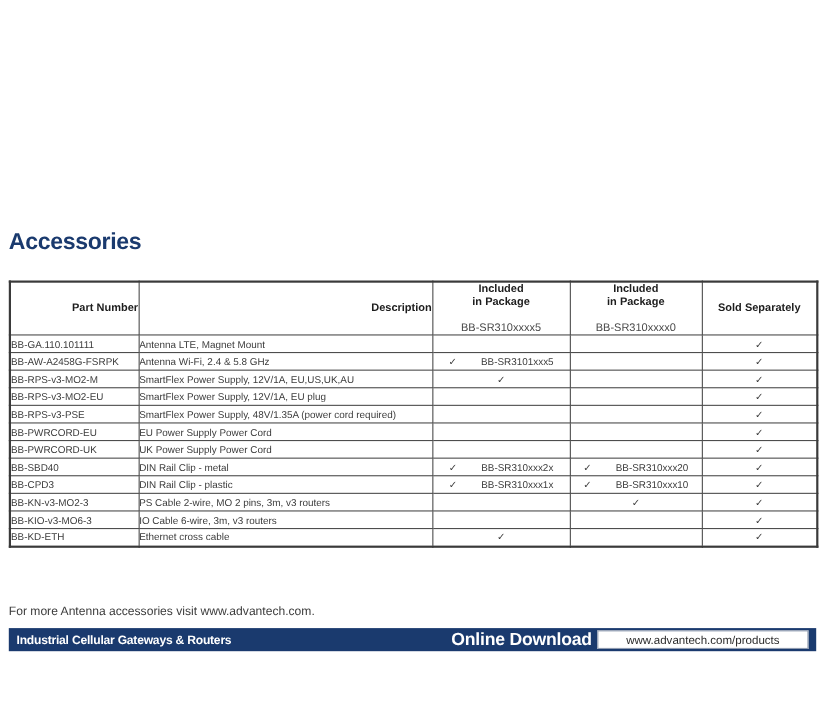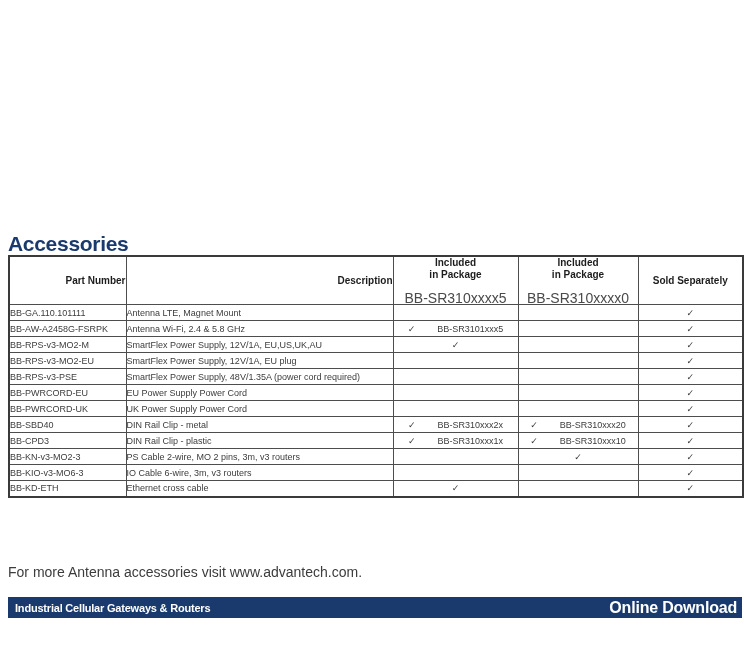--- a/index.html
+++ b/index.html
@@ -2,44 +2,44 @@
 <html><head>
 <meta charset="utf-8">
 <style>
   html,body { margin:0; padding:0; background:#fff; }
   .page {
     position:relative; width:750px; height:650px; background:#ffffff;
     font-family:"Liberation Sans", sans-serif; overflow:hidden;
     --navy:#1a3a6e; --border:#4d4d4d; --text:#3c3c3c;
   }
   .title {
-    position:absolute; left:8px; top:232px; margin:0;
+    position:absolute; left:8px; top:208px; margin:0;
     font-size:21px; font-weight:bold; color:var(--navy); letter-spacing:-0.3px;
   }
   .table-wrap { position:absolute; left:8px; top:255px; width:734px; }
   table.acc {
     border-collapse:collapse; table-layout:fixed; width:734px;
     border:2px solid #3a3a3a;
   }
   table.acc th, table.acc td { border:1px solid var(--border); padding:0; overflow:hidden; white-space:nowrap; }
   thead tr { height:48px; }
   tbody tr { height:16px; }
   th { font-size:10px; font-weight:bold; color:#1d1d1d; text-align:center; vertical-align:middle; }
   th.h-left { text-align:right; padding-left:6px; }
   .h-line { display:block; line-height:12px; }
-  .h-sub { display:block; font-weight:normal; font-size:14px; color:#4a4a4a; line-height:11px; margin-top:12px; }
+  .h-sub { display:block; font-weight:normal; font-size:10px; color:#4a4a4a; line-height:11px; margin-top:12px; }
   td { font-size:9px; color:var(--text); vertical-align:middle; }
   td.c-part, td.c-desc { padding-left:6px; }
   td.c-mark { text-align:center; }
   .check { font-size:9px; color:#3a3a3a; }
   .mark-label { margin-left:22px; }
-  .note { position:absolute; left:8px; top:564px; font-size:14px; color:var(--text); }
+  .note { position:absolute; left:8px; top:550px; font-size:11px; color:var(--text); }
   .bar {
     position:absolute; left:8px; top:571px; width:734px; height:21px;
-    background:var(--navy); display:flex; align-items:center; box-sizing:border-box;margin-top:26px;
+    background:var(--navy); display:flex; align-items:center; box-sizing:border-box;
   }
   .bar-left { color:#ffffff; font-weight:bold; font-size:11px; padding-left:7px; letter-spacing:-0.2px; }
   .bar-spacer { flex:1; }
   .bar-dl { color:#ffffff; font-weight:bold; font-size:16px; margin-right:5px; letter-spacing:-0.2px; }
   .bar-url {
     background:#ffffff; height:17px; width:192px; margin-right:7px;
     display:flex; align-items:center; justify-content:center;
     font-size:10.5px; color:#2b2b2b; box-sizing:border-box; border:1px solid #8f9bb0;
   }
 </style>
@@ -164,15 +164,16 @@
         </tbody>
     </table>
   </div>
 
   <div class="note">For more Antenna accessories visit www.advantech.com.</div>
 
   <div class="bar">
     <span class="bar-left">Industrial Cellular Gateways &amp; Routers</span>
     <span class="bar-spacer"></span>
     <span class="bar-dl">Online Download</span>
+    <span class="bar-url">www.advantech.com/products</span>
   </div>
 
 </div>
 
 </body></html>

